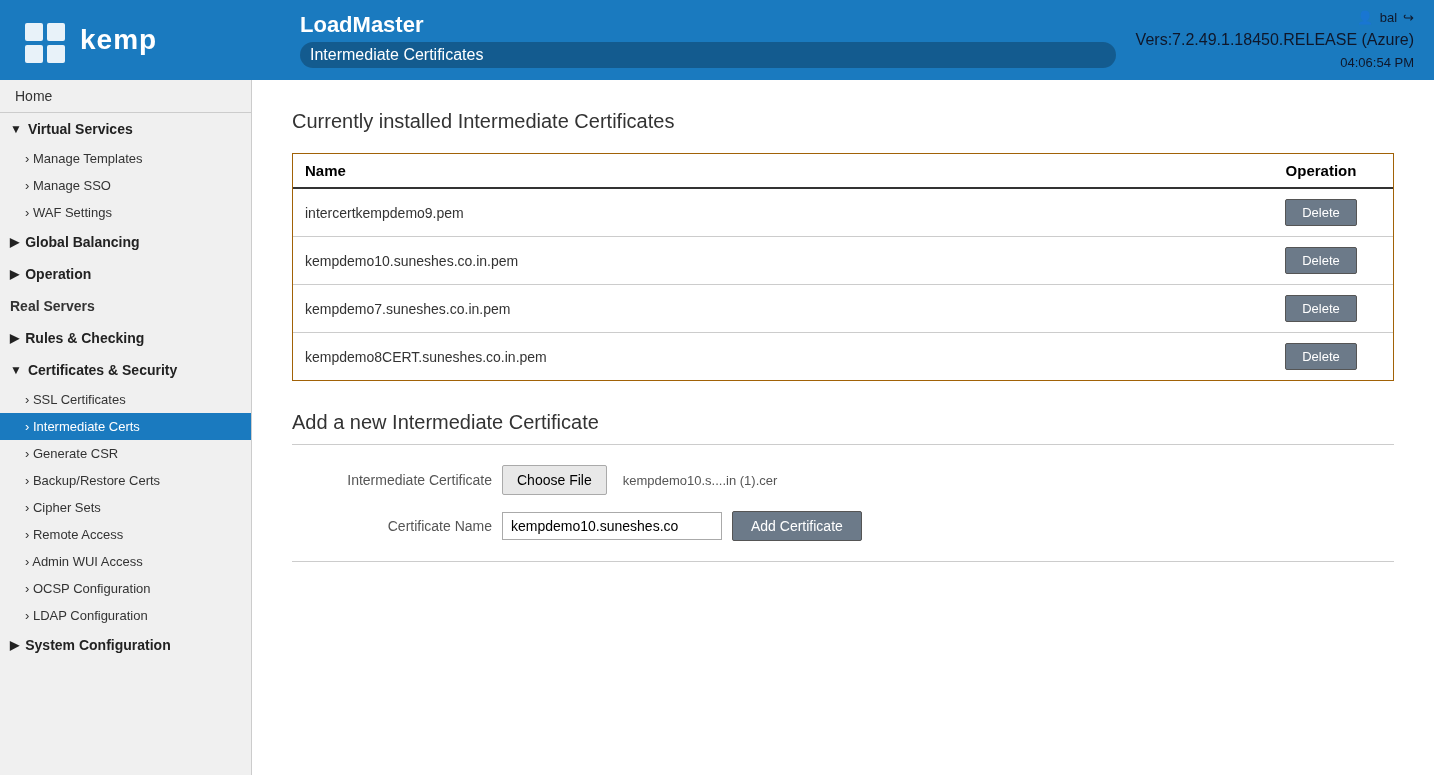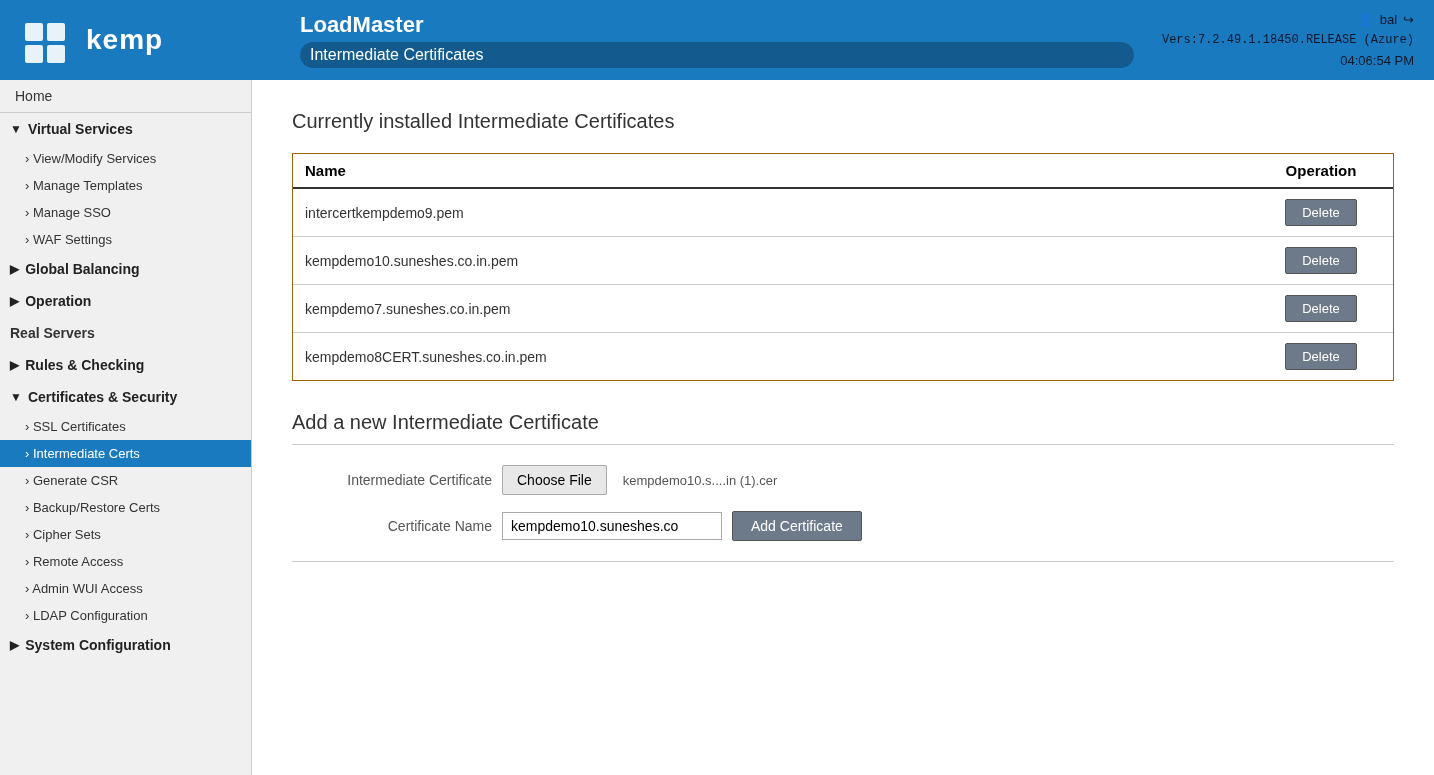--- a/index.html
+++ b/index.html
@@ -10,21 +10,21 @@
       background: #1a7abf;
       display: flex;
       align-items: center;
       height: 80px;
       flex-shrink: 0;
     }
     .header-logo {
       display: flex;
       align-items: center;
       padding: 0 20px;
-      gap: 16px;
+      gap: 10px;
       min-width: 290px;
     }
     .logo-icon {
       width: 50px;
       height: 45px;
     }
     .logo-text {
       color: #fff;
       font-size: 28px;
       font-weight: bold;
@@ -60,22 +60,21 @@
       gap: 6px;
       min-width: 300px;
     }
     .header-user {
       display: flex;
       align-items: center;
       gap: 6px;
       font-size: 13px;
     }
     .header-version {
-      font-size: 12px;
-      font-family: Liberation Mono, monospace;
+      font-size: 16px;
     }
     .header-time {
       font-size: 13px;
     }
 
     
     .main-layout {
       display: flex;
       flex: 1;
       overflow: hidden;
@@ -270,21 +269,20 @@
 
 <div class="main-layout">
 
   <div class="sidebar">
     <div class="nav-item home">Home</div>
 
     <div class="nav-section-header">
       <span class="arrow">▼</span>
       <span>Virtual Services</span>
     </div>
-    <div class="nav-sub-item">› View/Modify Services</div>
     <div class="nav-sub-item">› Manage Templates</div>
     <div class="nav-sub-item">› Manage SSO</div>
     <div class="nav-sub-item">› WAF Settings</div>
 
     <div class="nav-section-header">
       <span class="arrow">▶</span>
       <span>Global Balancing</span>
     </div>
 
     <div class="nav-section-header">
@@ -303,20 +301,21 @@
       <span class="arrow">▼</span>
       <span>Certificates &amp; Security</span>
     </div>
     <div class="nav-sub-item">› SSL Certificates</div>
     <div class="nav-sub-item active">› Intermediate Certs</div>
     <div class="nav-sub-item">› Generate CSR</div>
     <div class="nav-sub-item">› Backup/Restore Certs</div>
     <div class="nav-sub-item">› Cipher Sets</div>
     <div class="nav-sub-item">› Remote Access</div>
     <div class="nav-sub-item">› Admin WUI Access</div>
+    <div class="nav-sub-item">› OCSP Configuration</div>
     <div class="nav-sub-item">› LDAP Configuration</div>
 
     <div class="nav-section-header">
       <span class="arrow">▶</span>
       <span>System Configuration</span>
     </div>
   </div>
 
   <div class="content">
 

